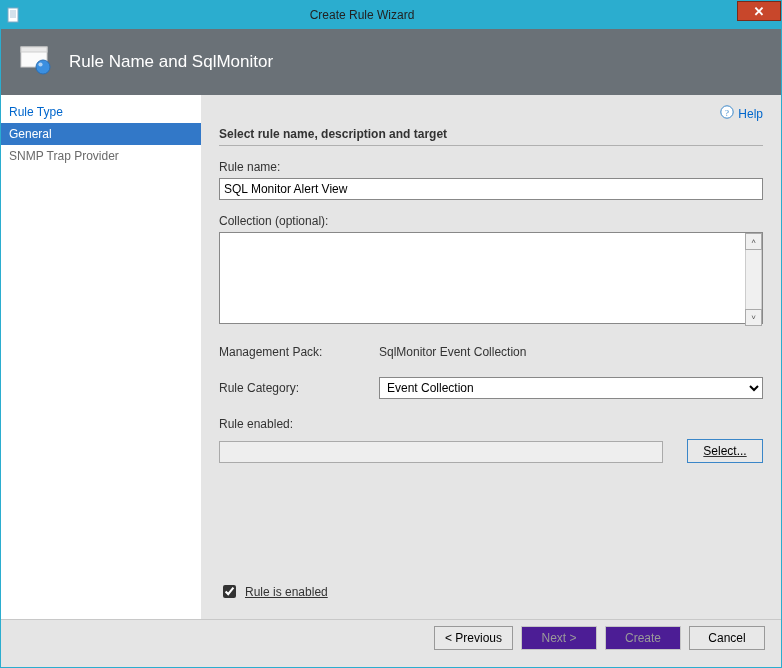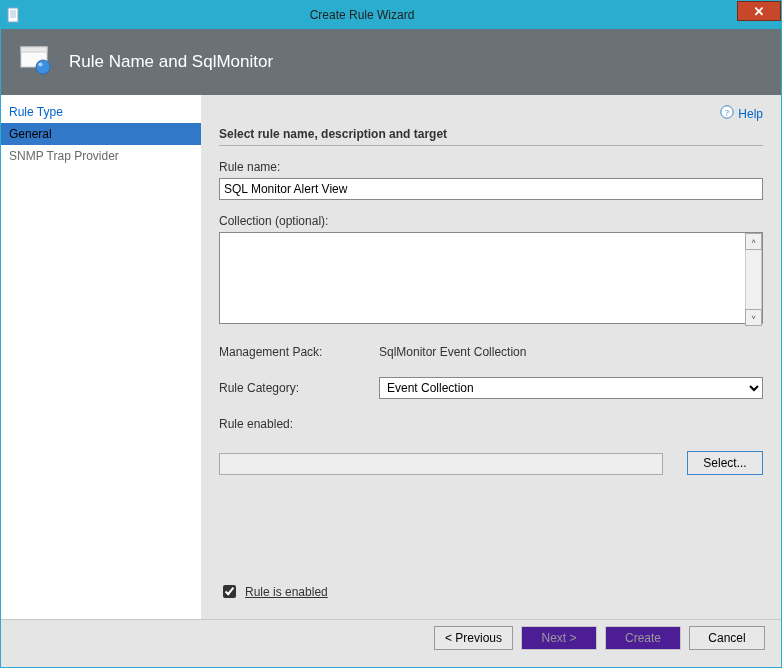--- a/index.html
+++ b/index.html
@@ -10,37 +10,37 @@
   .titlebar .title { flex:1; text-align:center; color:#222; font-size:12px; margin-left:-40px; }
   .titlebar .close-btn { width:44px; height:20px; background:#c8472b; display:flex; align-items:center; justify-content:center; cursor:pointer; margin-top:-8px; border:1px solid #7a2a19; }
   .titlebar .close-btn span { color:#fff; font-weight:bold; font-size:13px; line-height:1; }
   .banner { height:66px; background:#6a7177; display:flex; align-items:center; padding:0 18px; }
   .banner .banner-icon { margin-right:14px; }
   .banner .banner-text { color:#fff; font-size:17px; font-weight:400; }
   .body { display:flex; height:calc(100% - 28px - 66px - 48px); background:#fff; }
   .sidebar { width:200px; background:#fff; padding:6px 0 0 0; }
   .sidebar-item { padding:4px 8px; font-size:12px; cursor:pointer;}
   .sidebar-item.link { color:#0066cc; }
-  .sidebar-item.active { background:#3278c8; color:#000000; }
+  .sidebar-item.active { background:#3278c8; color:#ffffff; }
   .sidebar-item.muted { color:#6a6a6a; }
   .content { flex:1; background:#e5e5e5; padding:6px 18px 0 18px; position:relative; }
   .help { position:absolute; top:10px; right:18px; display:flex; align-items:center; gap:4px; color:#0066cc; cursor:pointer; }
   .section-head { font-weight:bold; font-size:12px; border-bottom:1px solid #b0b0b0; padding:26px 0 4px 0; }
   .field-row { margin-top:14px; }
   .field-label { margin-bottom:4px; }
   .text-input { width:100%; height:22px; border:1px solid #888; background:#fff; padding:1px 4px; font-family:inherit; font-size:12px; }
   .textarea-wrap { position:relative; width:100%; }
   .textarea { width:100%; height:92px; border:1px solid #888; background:#fff; padding:2px 4px; font-family:inherit; font-size:12px; resize:none; }
   .spin { position:absolute; right:1px; top:1px; bottom:1px; width:17px; display:flex; flex-direction:column; }
   .spin div { flex:1; border:1px solid #aaa; background:#f0f0f0; display:flex; align-items:center; justify-content:center; font-size:8px; color:#555; text-align:center;}
   .spin .sep { flex:4; border-left:1px solid #ccc; border-right:1px solid #ccc; background:#f0f0f0; border-top:none; border-bottom:none;}
   .grid-row { display:flex; align-items:center; margin-top:18px;gap:40px; }
   .grid-row .lbl { width:120px; }
   .select { flex:1; height:22px; border:1px solid #888; background:#fff; font-family:inherit; font-size:12px; padding:1px 3px;}
-  .target-row { display:flex; align-items:flex-end; gap:24px; margin-top:20px; }
+  .target-row { display:flex; align-items:flex-end; gap:24px; margin-top:8px;text-decoration:underline; }
   .target-row .ro { flex:1; height:22px; border:1px solid #aaa; background:#eee; }
   .btn { min-width:76px; height:24px; border:1px solid #999; background:#e8e8e8; font-family:inherit; font-size:12px; cursor:pointer; padding: 0 10px;}
   .btn.primary-outline { border:1px solid #3a86c8; }
   .btn:disabled { color:#9a9a9a; border:1px solid #c5c5c5; background:#4c1d95; cursor:default; }
   .checkbox-row { display:flex; align-items:center; gap:6px; position:absolute; bottom:18px; left:18px;text-decoration:underline; }
   .checkbox-row input { width:13px; height:13px; accent-color:#333; }
   .footer { height:36px; border-top:1px solid #c8c8c8; background:#e5e5e5; display:flex; align-items:center; justify-content:flex-end; gap:8px; padding:0 16px; }
 </style>
 </head>
 <body>

